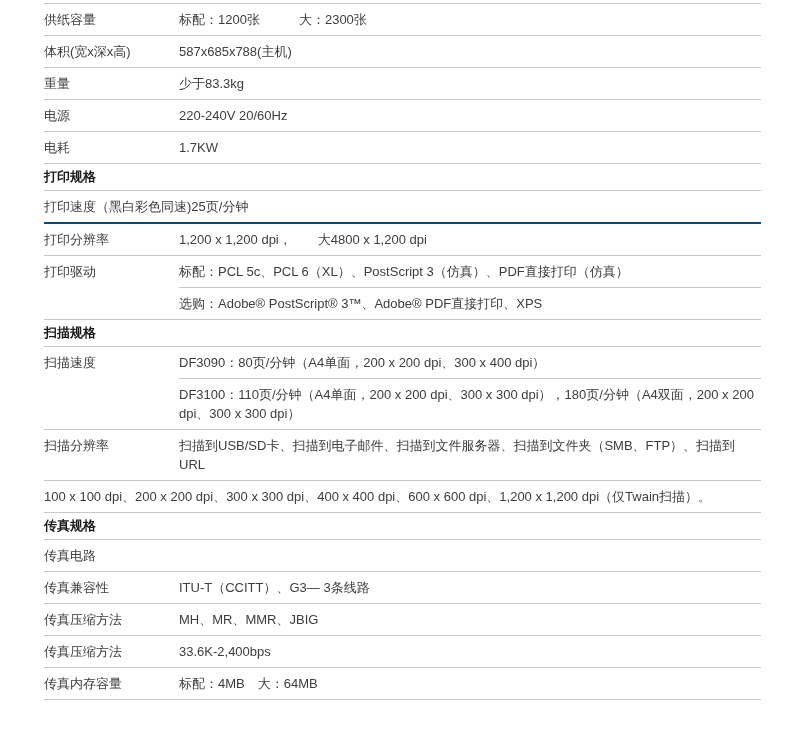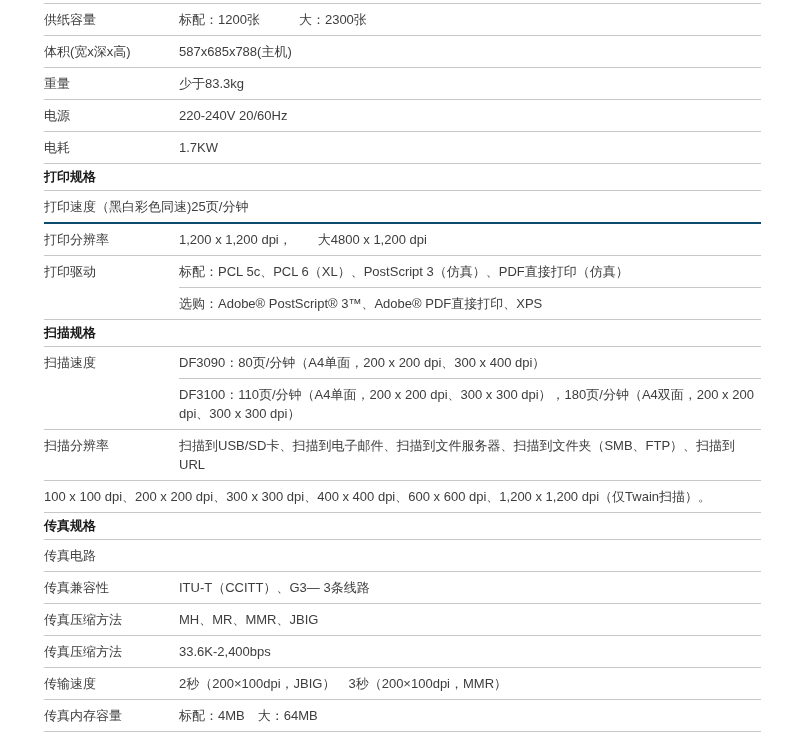--- a/index.html
+++ b/index.html
@@ -141,24 +141,18 @@
         <div class="sub-value">MH、MR、MMR、JBIG</div>
       </div>
     </div>
     <div class="data-row">
       <div class="row-label">传真压缩方法</div>
       <div class="row-values">
         <div class="sub-value">33.6K-2,400bps</div>
       </div>
     </div>
     <div class="data-row">
-      <div class="row-label">传输速度</div>
-      <div class="row-values">
-        <div class="sub-value">2秒（200×100dpi，JBIG）　3秒（200×100dpi，MMR）</div>
-      </div>
-    </div>
-    <div class="data-row">
       <div class="row-label">传真内存容量</div>
       <div class="row-values">
         <div class="sub-value">标配：4MB　大：64MB</div>
       </div>
     </div>
   </div>
 
 </body></html>

